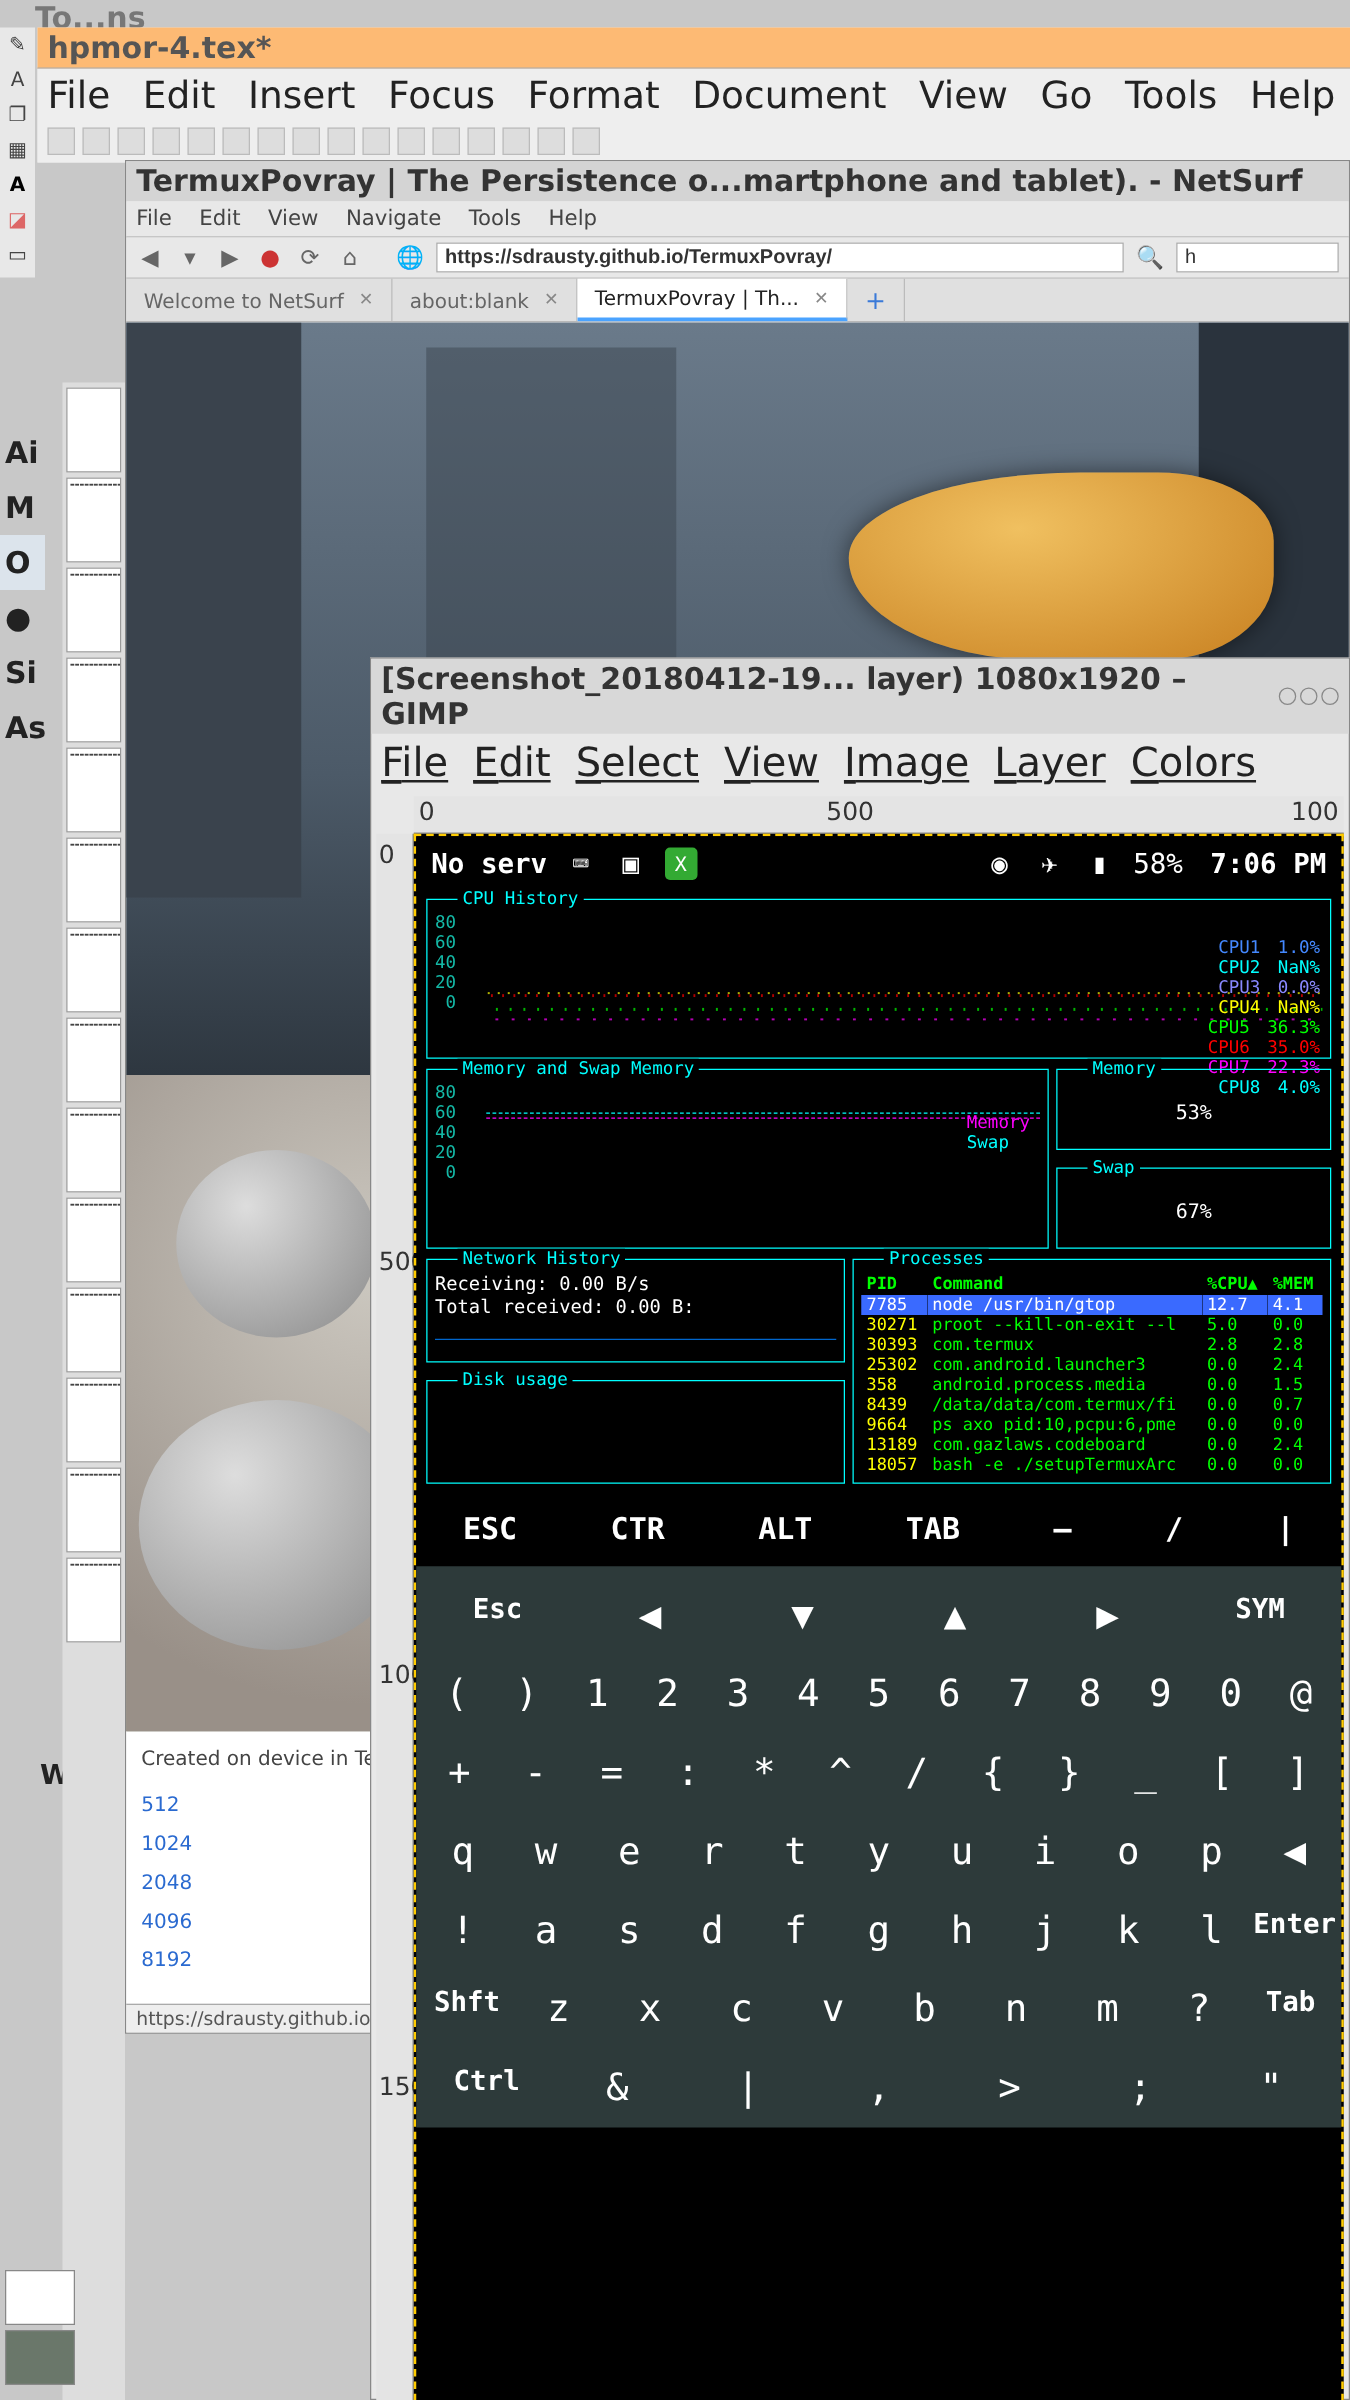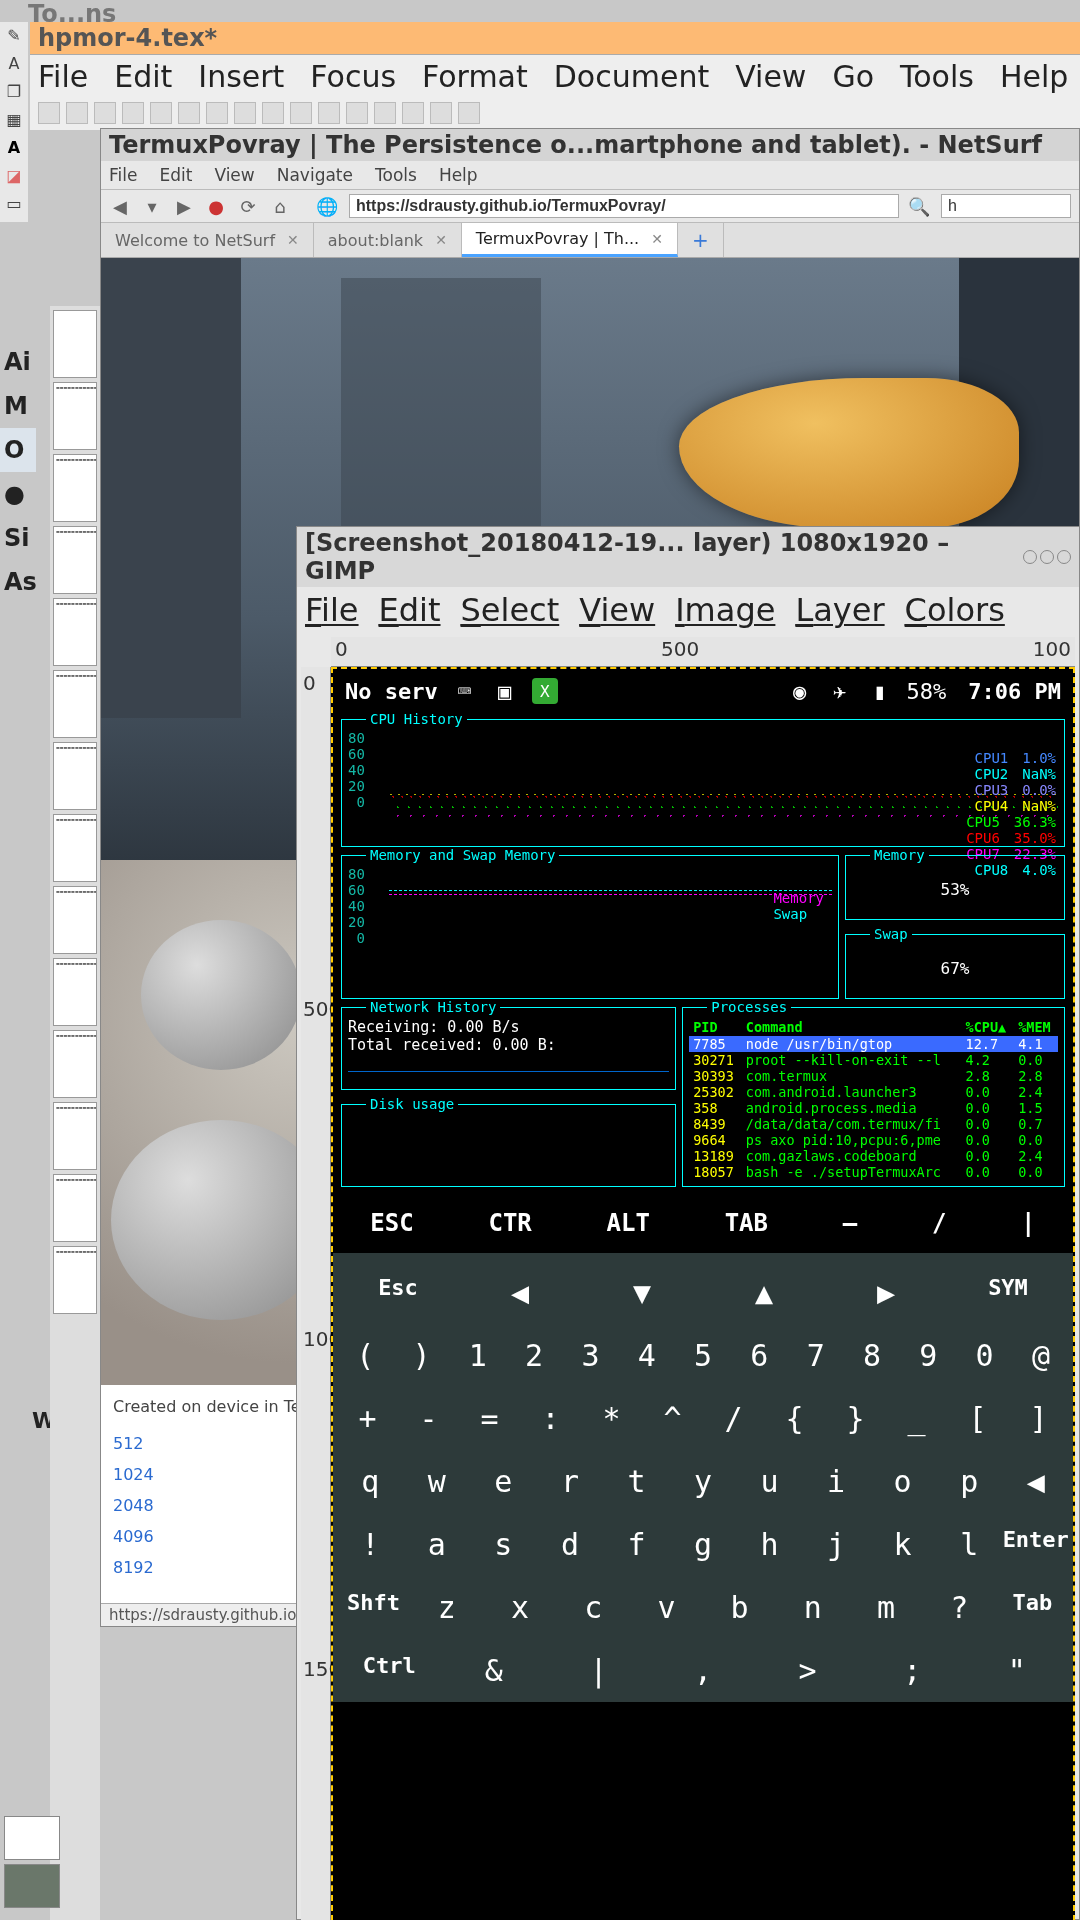--- a/index.html
+++ b/index.html
@@ -411,21 +411,21 @@
                   <tbody id="proc-body">
                     <tr class="sel">
                       <td class="pid">7785</td>
                       <td>node /usr/bin/gtop</td>
                       <td class="r">12.7</td>
                       <td class="r">4.1</td>
                     </tr>
                     <tr>
                       <td class="pid">30271</td>
                       <td>proot --kill-on-exit --l</td>
-                      <td class="r">4.2</td>
+                      <td class="r">5.0</td>
                       <td class="r">0.0</td>
                     </tr>
                     <tr>
                       <td class="pid">30393</td>
                       <td>com.termux</td>
                       <td class="r">2.8</td>
                       <td class="r">2.8</td>
                     </tr>
                     <tr>
                       <td class="pid">25302</td>

